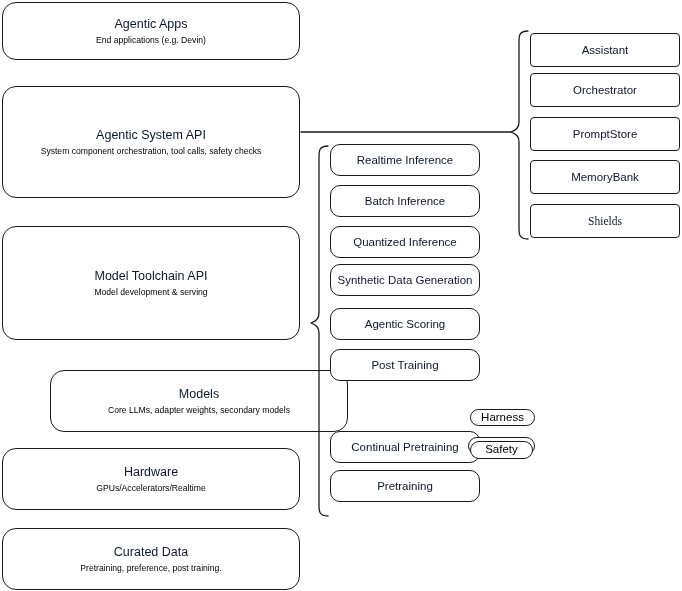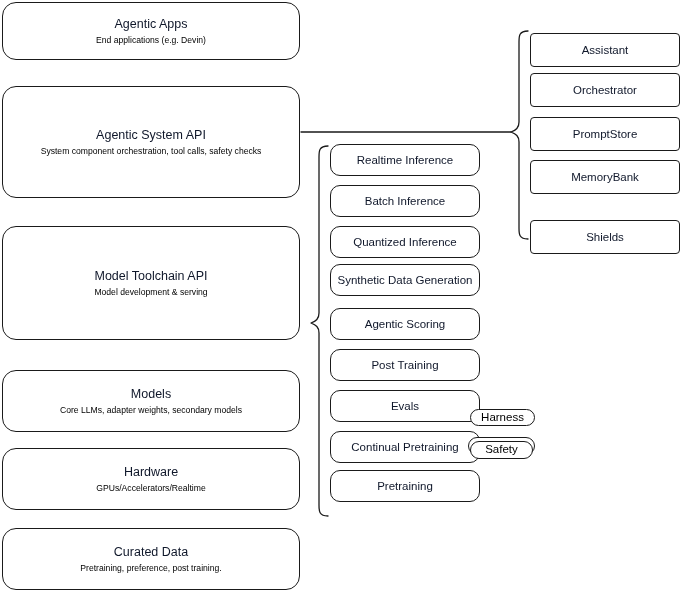--- a/index.html
+++ b/index.html
@@ -126,21 +126,21 @@
   <div class="box layer" style="top:86px;height:112px;">
     <div class="title">Agentic System API</div>
     <div class="subtitle">System component orchestration, tool calls, safety checks</div>
   </div>
 
   <div class="box layer" style="top:226px;height:114px;">
     <div class="title">Model Toolchain API</div>
     <div class="subtitle">Model development &amp; serving</div>
   </div>
 
-  <div class="box layer" style="top:370px;height:62px;">
+  <div class="box layer" style="top:370px;height:62px;margin-left:48px;">
     <div class="title">Models</div>
     <div class="subtitle">Core LLMs, adapter weights, secondary models</div>
   </div>
 
   <div class="box layer" style="top:448px;height:62px;">
     <div class="title">Hardware</div>
     <div class="subtitle">GPUs/Accelerators/Realtime</div>
   </div>
 
   <div class="box layer" style="top:528px;height:62px;">
@@ -180,23 +180,20 @@
   </div>
   <div class="box cap" style="top:264px;">
     <div class="title">Synthetic Data Generation</div>
   </div>
   <div class="box cap" style="top:308px;">
     <div class="title">Agentic Scoring</div>
   </div>
   <div class="box cap" style="top:349px;">
     <div class="title">Post Training</div>
   </div>
-  <div class="box cap" style="top:390px;">
-    <div class="title">Evals</div>
-  </div>
   <div class="box cap" style="top:431px;">
     <div class="title">Continual Pretraining</div>
   </div>
   <div class="box cap" style="top:470px;">
     <div class="title">Pretraining</div>
   </div>
 
   <div class="pill" style="left:470px;top:377px;width:65px;height:17px;">
     <span>Harness</span>
   </div>
@@ -212,17 +209,17 @@
   </div>
   <div class="box comp" style="top:73px;">
     <div class="title">Orchestrator</div>
   </div>
   <div class="box comp" style="top:117px;">
     <div class="title">PromptStore</div>
   </div>
   <div class="box comp" style="top:160px;">
     <div class="title">MemoryBank</div>
   </div>
-  <div class="box comp" style="top:220px;">
+  <div class="box comp" style="top:204px;font-family:Liberation Serif, serif;">
     <div class="title">Shields</div>
   </div>
 
 </div>
 
 </body></html>

